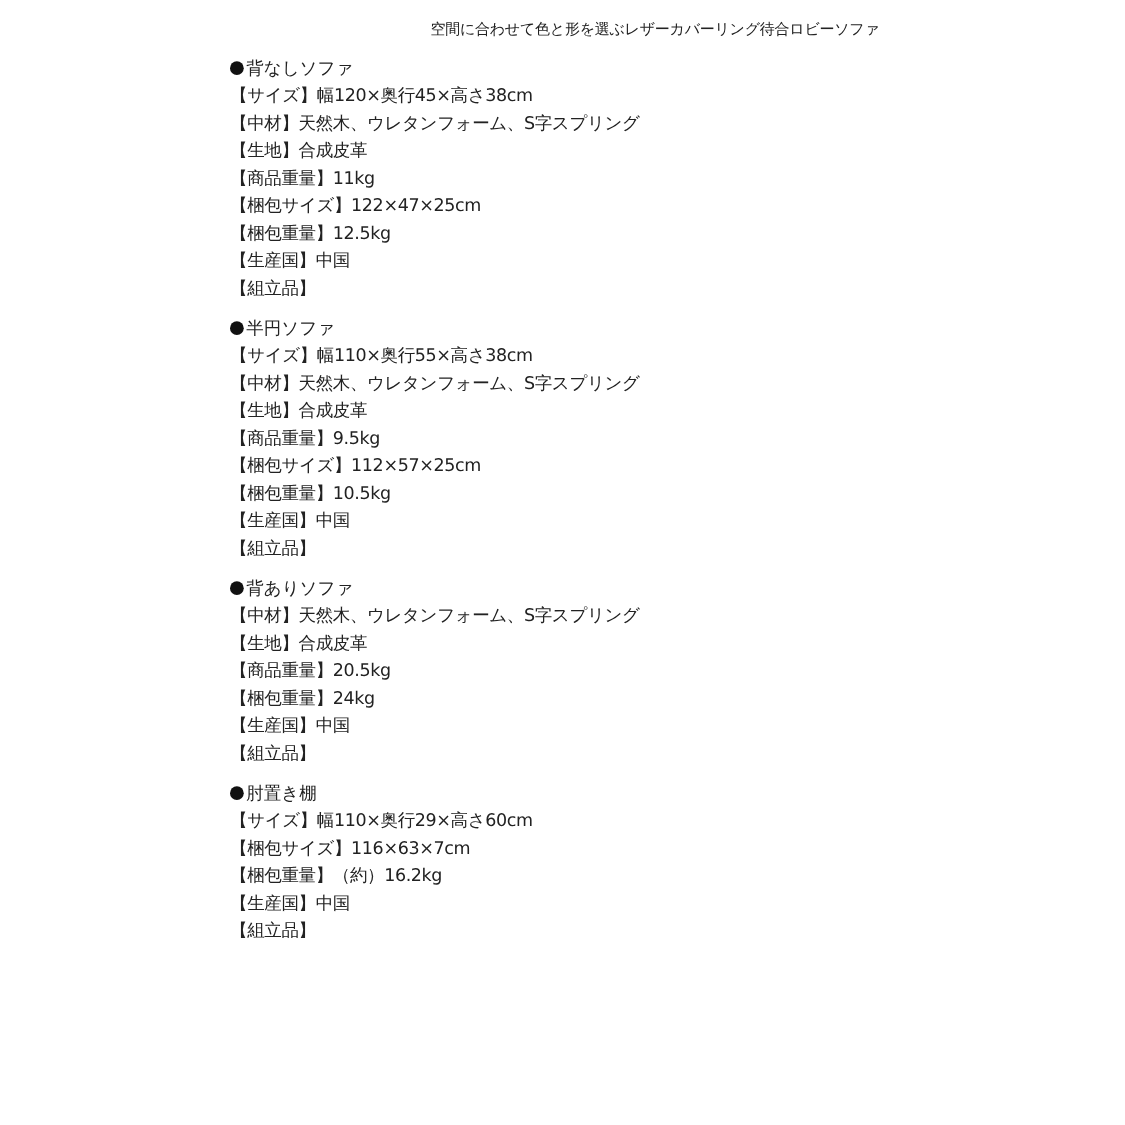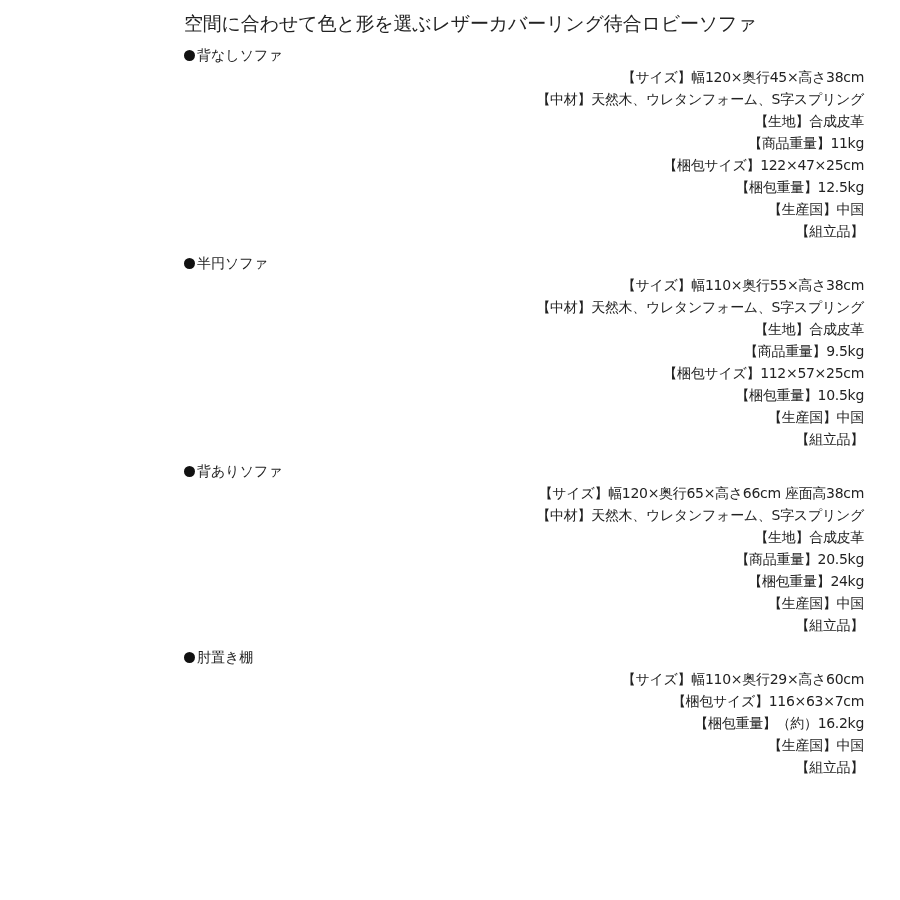--- a/index.html
+++ b/index.html
@@ -20,28 +20,28 @@
       left: 184px;
       top: 12px;
       width: 680px;
     }
     .line {
       height: 22px;
       line-height: 22px;
       font-size: 14px;
       white-space: nowrap;
       letter-spacing: -0.3px;
-      text-align: right;
     }
     .title {
       height: 22px;
       line-height: 22px;
-      font-size: 19px;
+      font-size: 12px;
       white-space: nowrap;
       letter-spacing: -0.2px;
+      text-align: center;
     }
     .section {
       margin-top: 10px;
     }
     .heading {
       height: 22px;
       line-height: 22px;
       font-size: 14px;
       white-space: nowrap;
     }
@@ -86,21 +86,20 @@
     <div class="line">【梱包サイズ】112×57×25cm</div>
     <div class="line">【梱包重量】10.5kg</div>
     <div class="line">【生産国】中国</div>
     <div class="line">【組立品】</div>
   </div>
 
   <div class="section">
     <div class="heading">
       <span class="bullet"></span><span>背ありソファ</span>
     </div>
-    <div class="line">【サイズ】幅120×奥行65×高さ66cm 座面高38cm</div>
     <div class="line">【中材】天然木、ウレタンフォーム、S字スプリング</div>
     <div class="line">【生地】合成皮革</div>
     <div class="line">【商品重量】20.5kg</div>
     <div class="line">【梱包重量】24kg</div>
     <div class="line">【生産国】中国</div>
     <div class="line">【組立品】</div>
   </div>
 
   <div class="section">
     <div class="heading">

